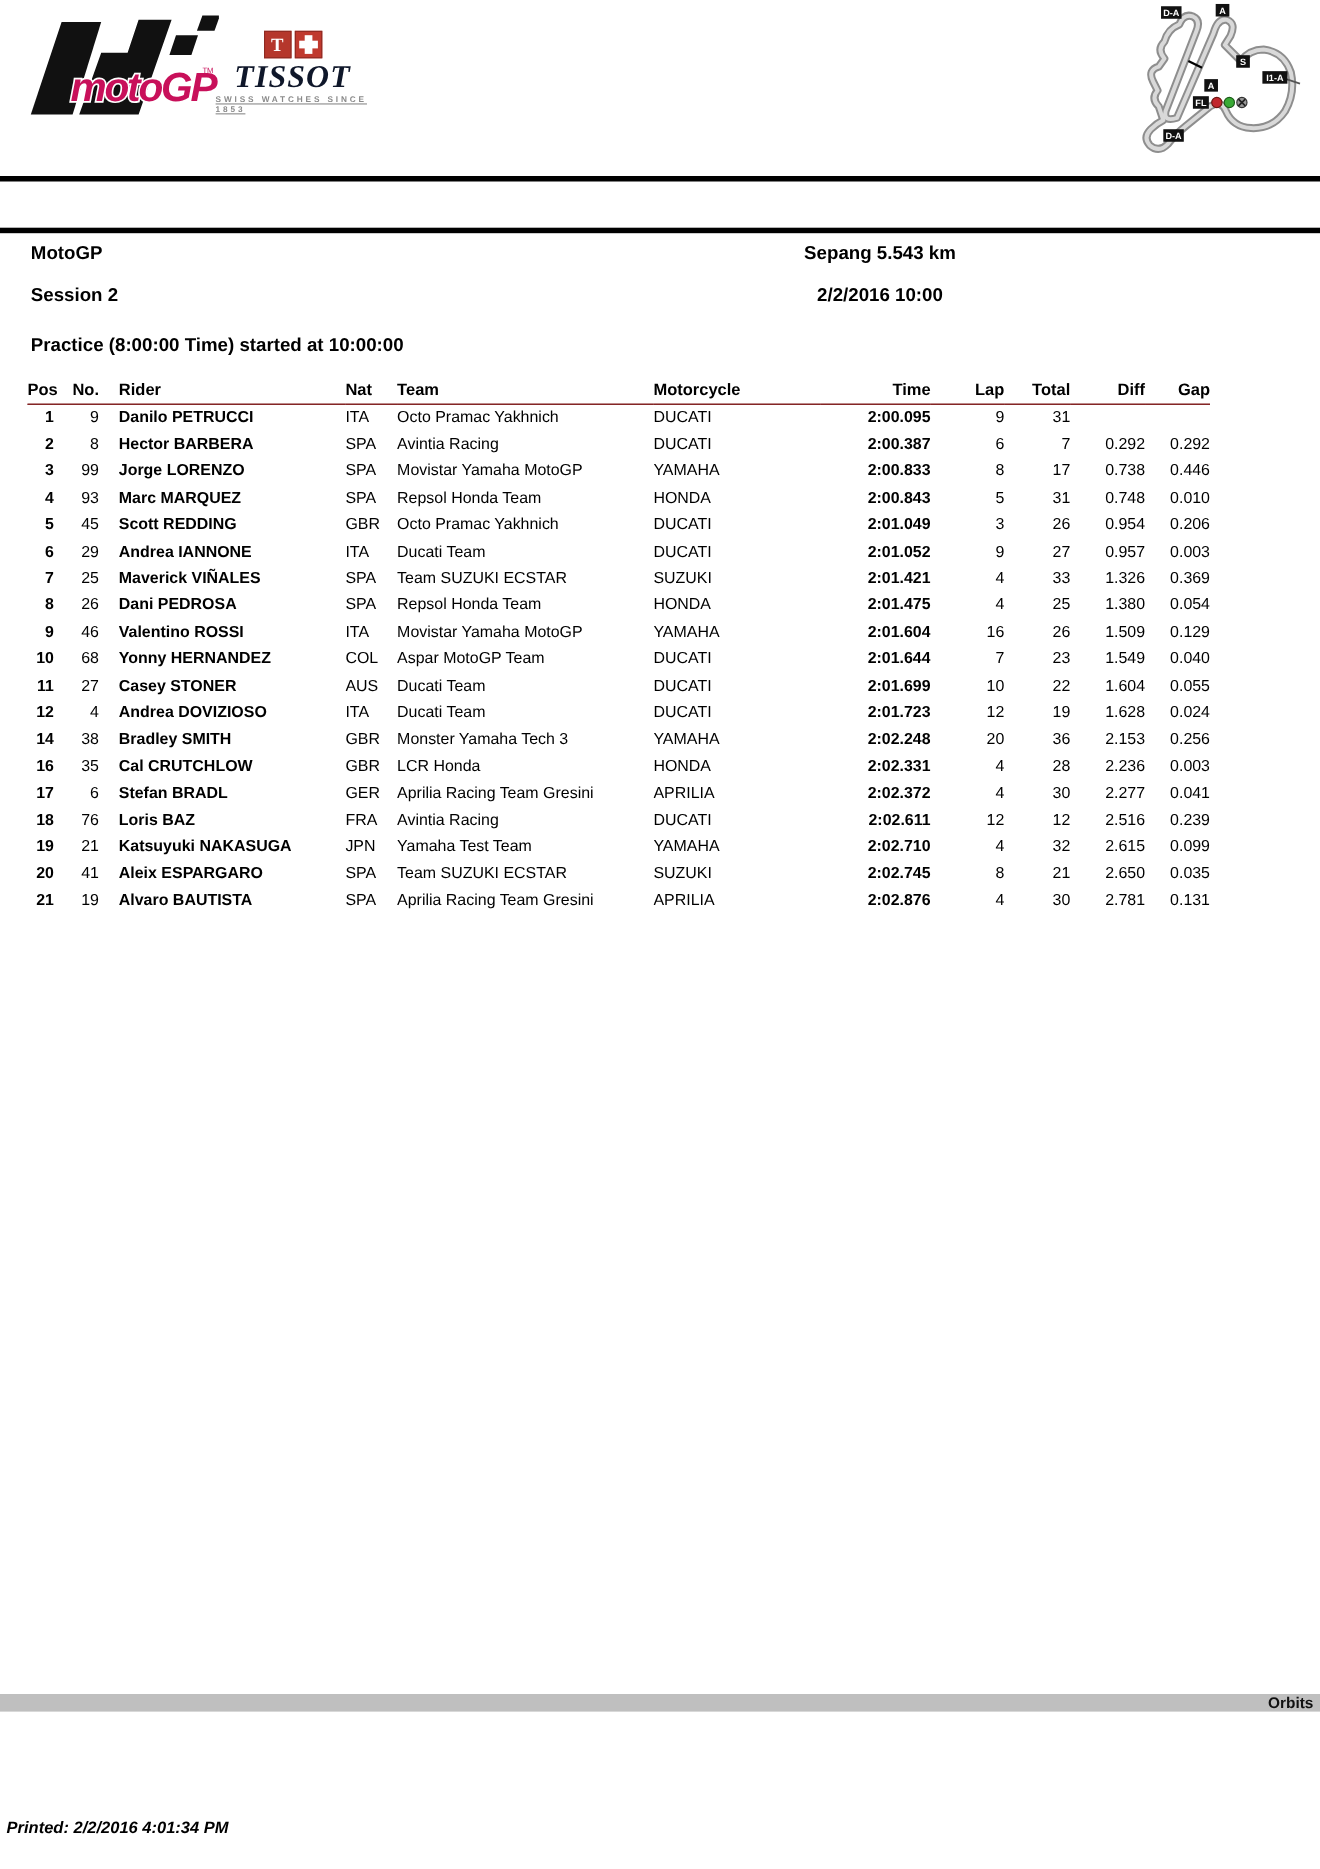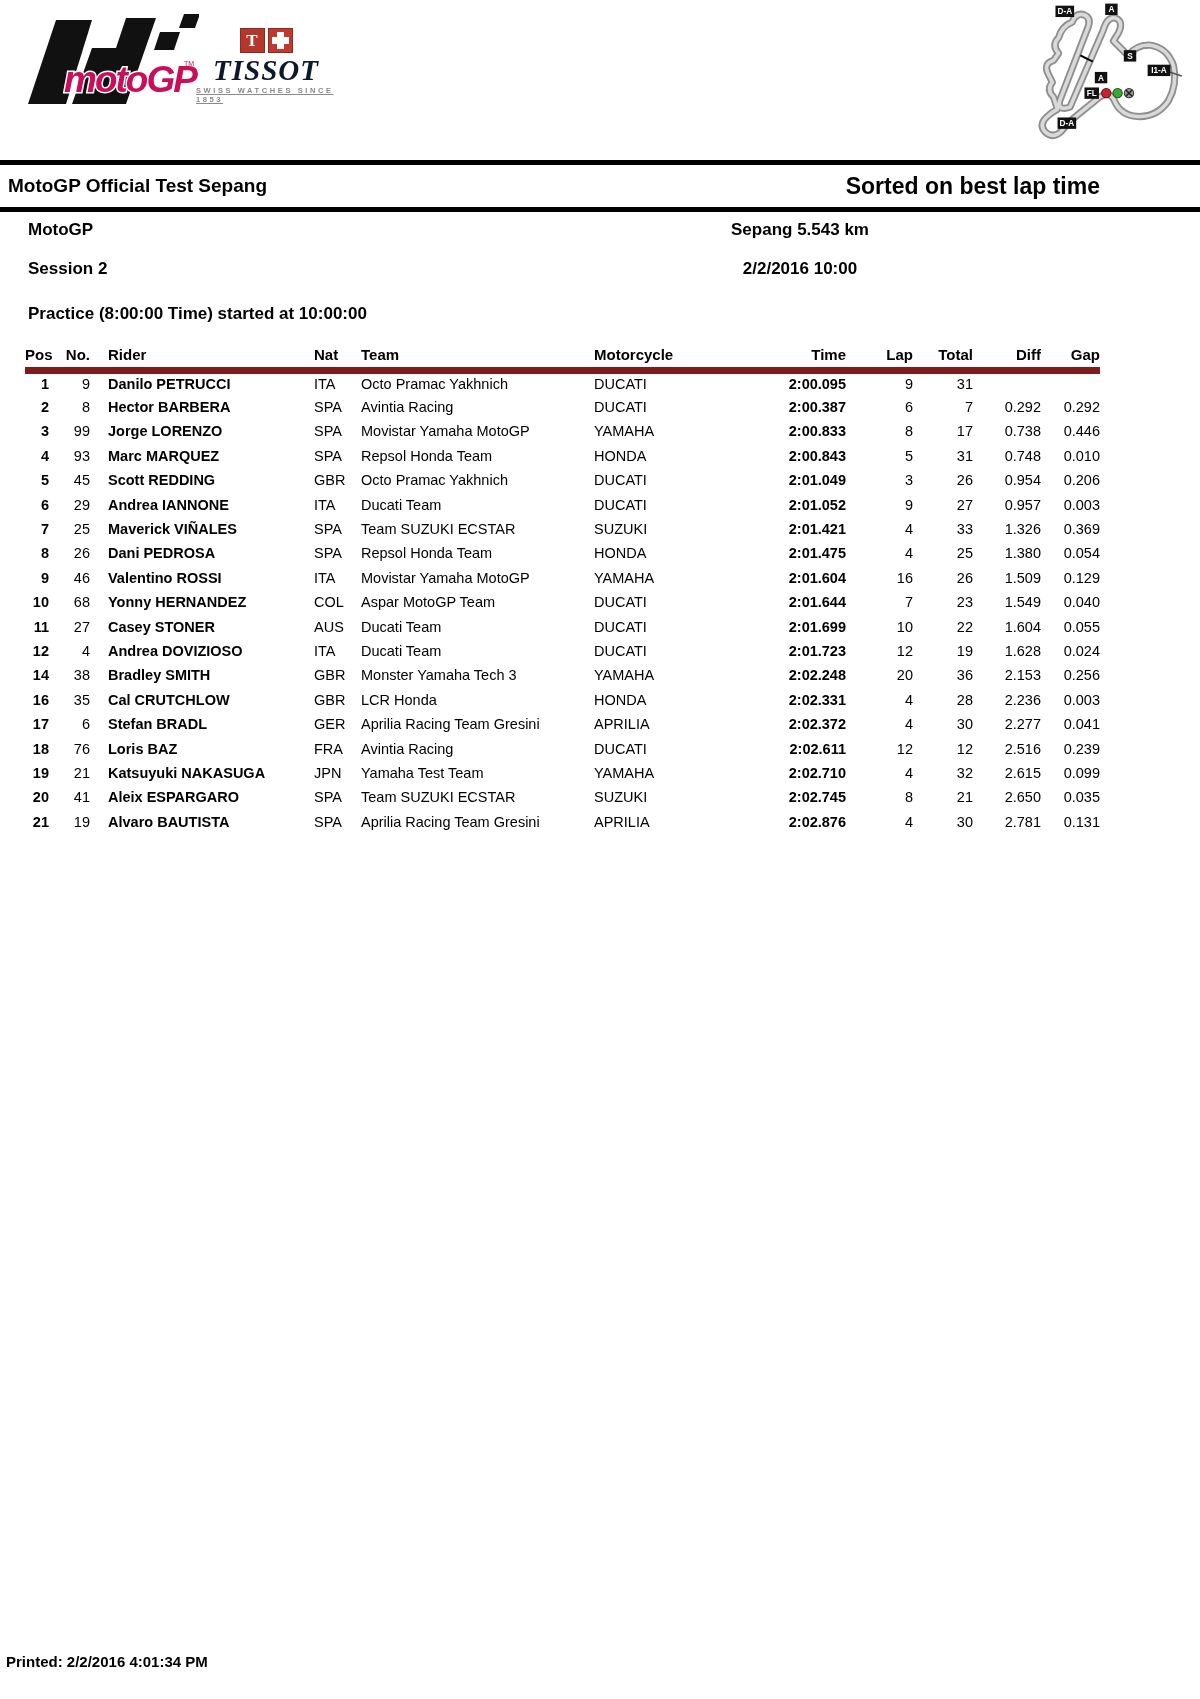--- a/index.html
+++ b/index.html
@@ -22,32 +22,32 @@
 
   .lbl{font-weight:bold;font-size:17px;white-space:nowrap;}
   .class-name{left:28px;top:220px;}
   .session{left:28px;top:259px;}
   .track-length{left:650px;top:220px;width:300px;text-align:center;}
   .session-datetime{left:650px;top:259px;width:300px;text-align:center;}
   .practice-line{left:28px;top:304px;font-size:17px;}
 
   
   .results{left:25px;top:346px;width:1075px;border-collapse:collapse;table-layout:fixed;font-size:14.5px;}
-  .results th{font-size:15px;font-weight:bold;border-bottom:7px solid #7f1d1d;padding:0 0 4px 0;white-space:nowrap;}
+  .results th{font-size:15px;font-weight:bold;border-bottom:1px solid #7f1d1d;padding:0 0 4px 0;white-space:nowrap;}
   .results td{padding:0;white-space:nowrap;overflow:hidden;}
   .results tbody tr{height:24.4px;}
   .c-l{text-align:left;}
   .c-r{text-align:right;}
   .c-b{font-weight:bold;}
   .c-pad{padding-left:18px !important;}
 
   
   .orbits-bar{left:0;top:1540px;width:1200px;height:16px;background:#bfbfbf;display:flex;align-items:center;justify-content:flex-end;}
   .orbits-bar span{font-size:14px;font-weight:bold;padding-right:6px;color:#111;}
-  .printed{left:6px;top:1653px;font-size:15px;font-weight:bold;}
+  .printed{left:6px;top:1653px;font-size:15px;font-weight:bold;font-style:italic;}
 
   
   .tissot-logo{display:flex;flex-direction:column;align-items:center;}
   .tissot-boxes{display:flex;gap:3px;}
   .t-box{width:23px;height:23px;background:#b5372c;display:flex;align-items:center;justify-content:center;
          color:#fff;font-family:"Liberation Serif",serif;font-weight:bold;font-size:17px;border:1px solid #8e2a22;}
   .cross-box{width:23px;height:23px;background:#c0392e;position:relative;border:1px solid #8e2a22;}
   .cross-box::before{content:"";position:absolute;left:8px;top:3px;width:7px;height:17px;background:#fff;}
   .cross-box::after{content:"";position:absolute;left:3px;top:8px;width:17px;height:7px;background:#fff;}
   .tissot-name{font-family:"Liberation Serif",serif;font-weight:bold;font-size:29px;letter-spacing:1px;
@@ -103,24 +103,20 @@
       <circle cx="102" cy="88.5" r="4.5" fill="#39a935" stroke="#1d5c1b" stroke-width="1"></circle>
       <g>
         <circle cx="113" cy="88.5" r="4.5" fill="#9a9a9a" stroke="#333" stroke-width="1"></circle>
         <line x1="110" y1="85.5" x2="116" y2="91.5" stroke="#222" stroke-width="1.5"></line>
         <line x1="116" y1="85.5" x2="110" y2="91.5" stroke="#222" stroke-width="1.5"></line>
       </g>
     </g>
   </svg>
 
   <div class="abs rule rule-top"></div>
-  <div class="abs title-band">
-    <div class="title-left">MotoGP Official Test Sepang</div>
-    <div class="title-right">Sorted on best lap time</div>
-  </div>
   <div class="abs rule rule-mid"></div>
 
   <div class="abs lbl class-name">MotoGP</div>
   <div class="abs lbl session">Session 2</div>
   <div class="abs lbl track-length">Sepang 5.543 km</div>
   <div class="abs lbl session-datetime">2/2/2016 10:00</div>
   <div class="abs lbl practice-line">Practice (8:00:00 Time) started at 10:00:00</div>
 
   <table class="abs results">
     <colgroup>
@@ -395,15 +391,18 @@
           <td class="c-l">APRILIA</td>
           <td class="c-r c-b">2:02.876</td>
           <td class="c-r">4</td>
           <td class="c-r">30</td>
           <td class="c-r">2.781</td>
           <td class="c-r">0.131</td>
         </tr>
       </tbody>
   </table>
 
+  <div class="abs orbits-bar">
+    <span>Orbits</span>
+  </div>
   <div class="abs printed">Printed: 2/2/2016 4:01:34 PM</div>
 
 </div>
 
 </body></html>

